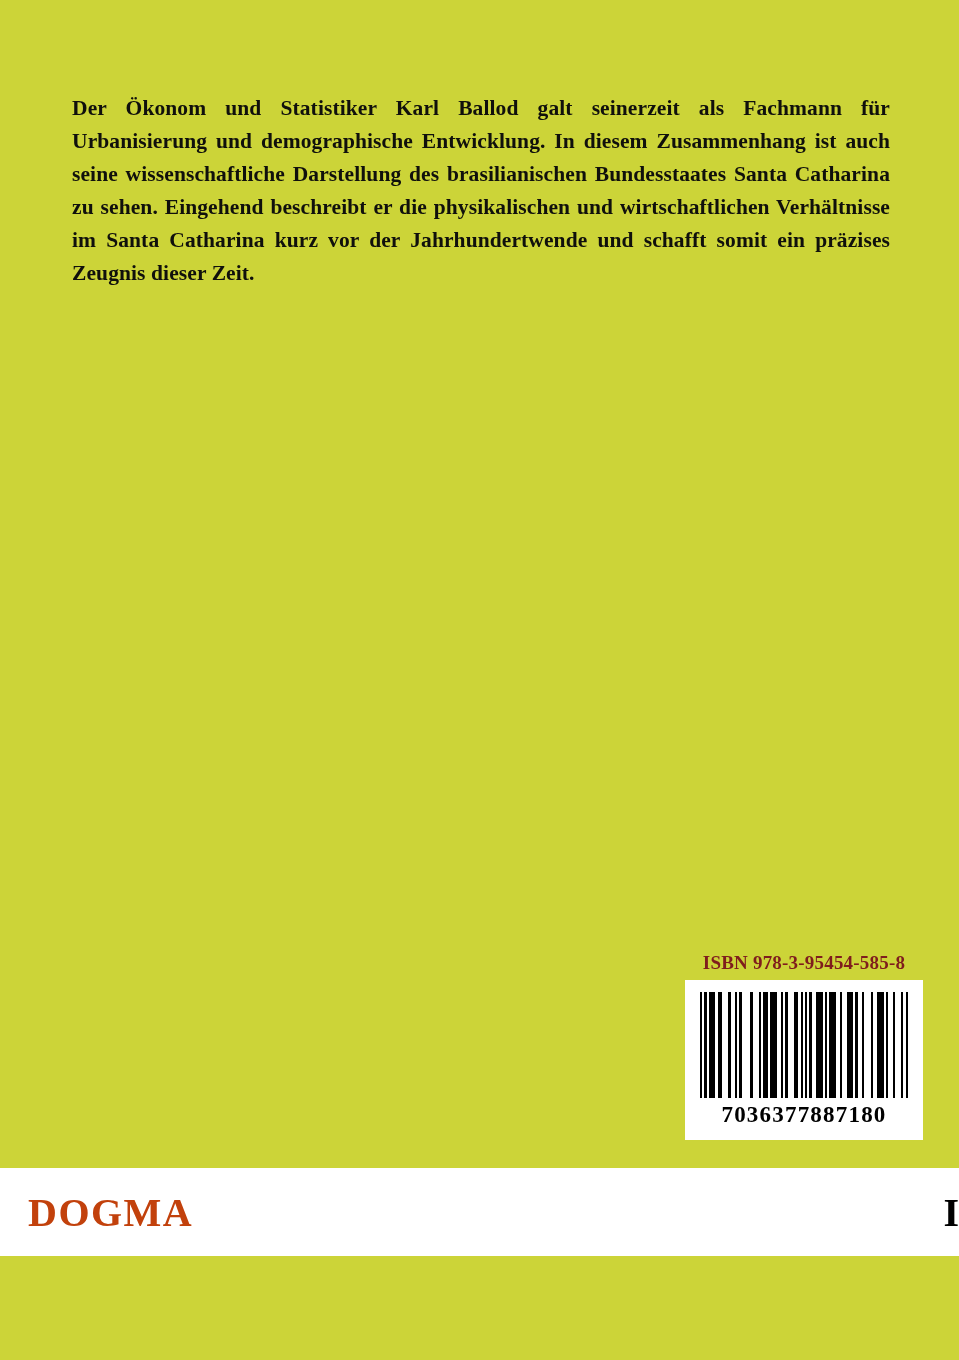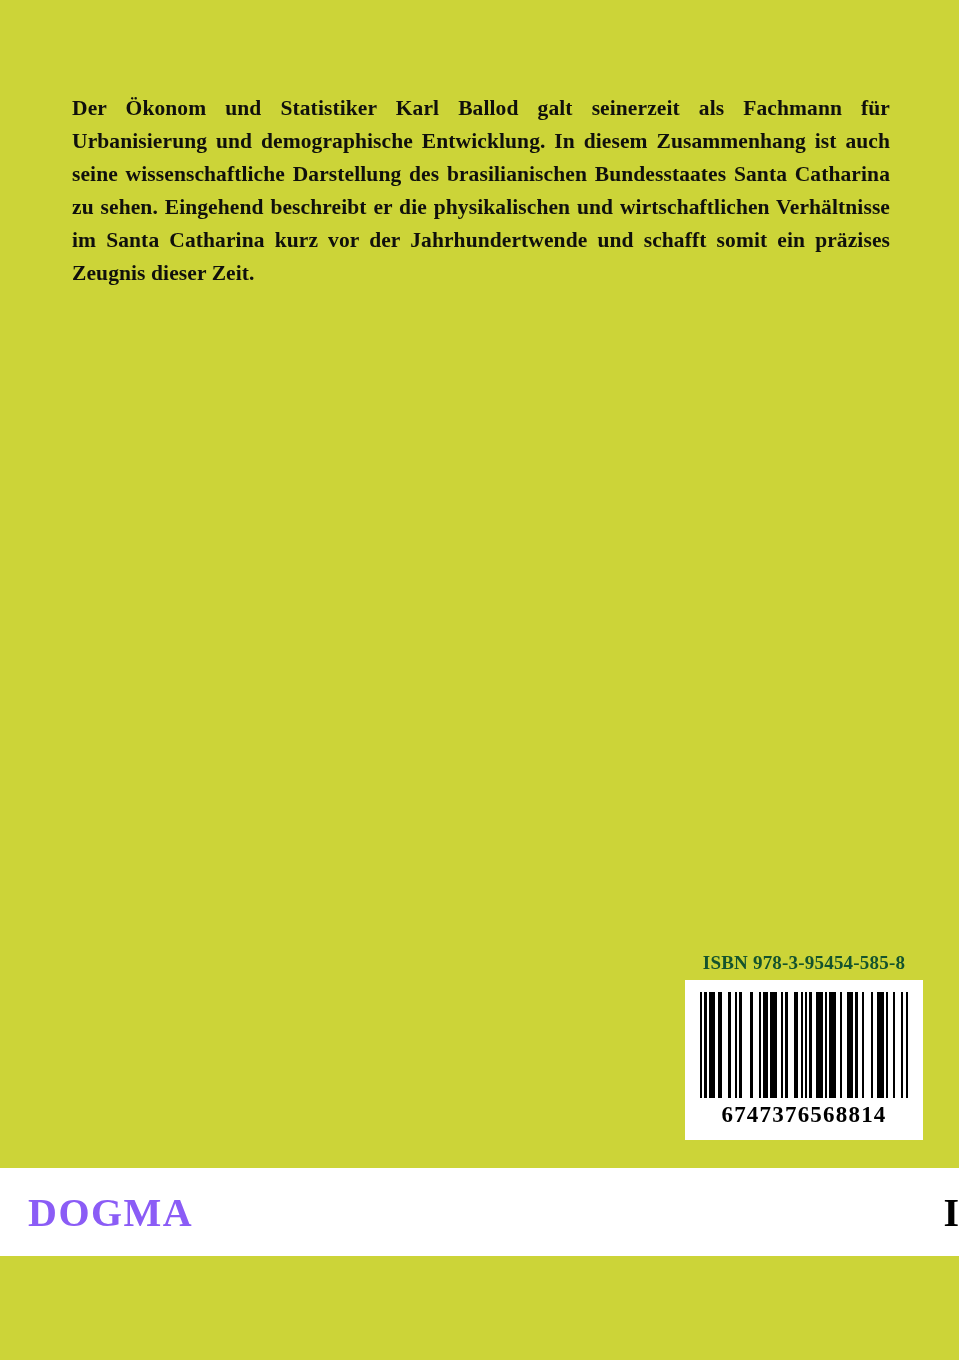--- a/index.html
+++ b/index.html
@@ -46,21 +46,21 @@
   .isbn-area {
     position: absolute;
     right: 36px;
     top: 952px;
     width: 238px;
   }
   .isbn-text {
     font-family: "Liberation Serif", serif;
     font-weight: 700;
     font-size: 19px;
-    color: #14532d;
+    color: #7f1d1d;
     text-align: center;
     margin-bottom: 6px;
     letter-spacing: 0.2px;
   }
   .barcode-box {
     background: #ffffff;
     width: 238px;
     height: 160px;
     box-sizing: border-box;
     padding: 12px 14px 4px 14px;
@@ -99,21 +99,21 @@
     height: 88px;
     background: #ffffff;
     display: flex;
     align-items: center;
   }
   .publisher {
     font-family: "Liberation Serif", serif;
     font-weight: 700;
     font-size: 40px;
     letter-spacing: 1.5px;
-    color: #8b5cf6;
+    color: #c2410c;
     margin-left: 28px;
   }
   .spine-letter {
     position: absolute;
     right: 0px;
     font-family: "Liberation Serif", serif;
     font-weight: 700;
     font-size: 40px;
     color: #000;
     letter-spacing: 0px;
@@ -185,21 +185,21 @@
           <i style="width: 6.56842px;"></i>
           <i style="width: 2.18947px; background: transparent;"></i>
           <i style="width: 2.18947px;"></i>
           <i style="width: 4.37895px; background: transparent;"></i>
           <i style="width: 2.18947px;"></i>
           <i style="width: 6.56842px; background: transparent;"></i>
           <i style="width: 2.18947px;"></i>
           <i style="width: 2.18947px; background: transparent;"></i>
           <i style="width: 2.18947px;"></i>
         </div>
-      <div class="barcode-digits">6747376568814</div>
+      <div class="barcode-digits">7036377887180</div>
     </div>
   </div>
 
   <div class="footer-band">
     <div class="publisher">DOGMA</div>
     <div class="spine-letter">I</div>
   </div>
 
 </div>
 

